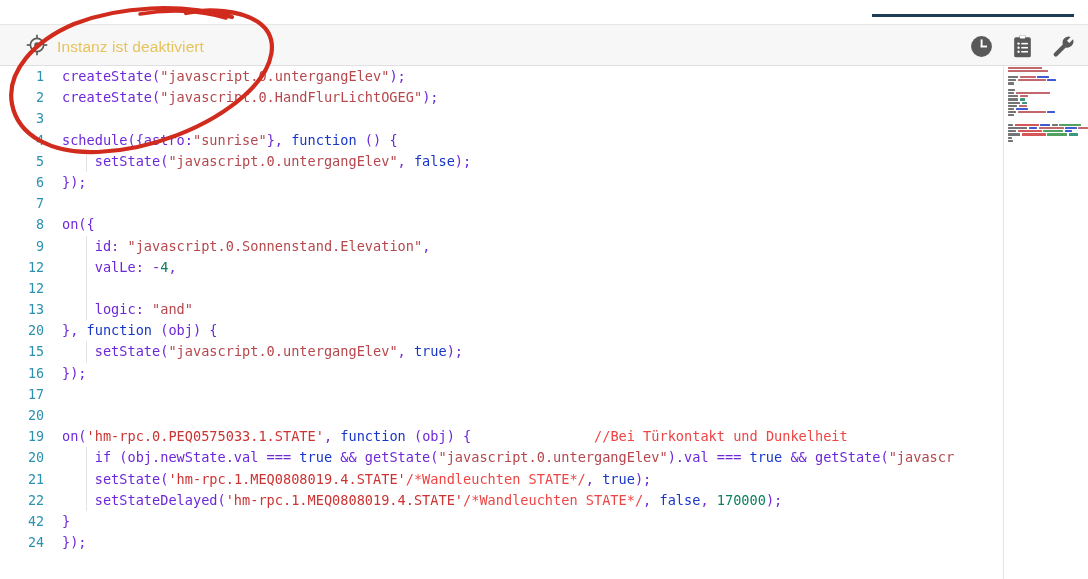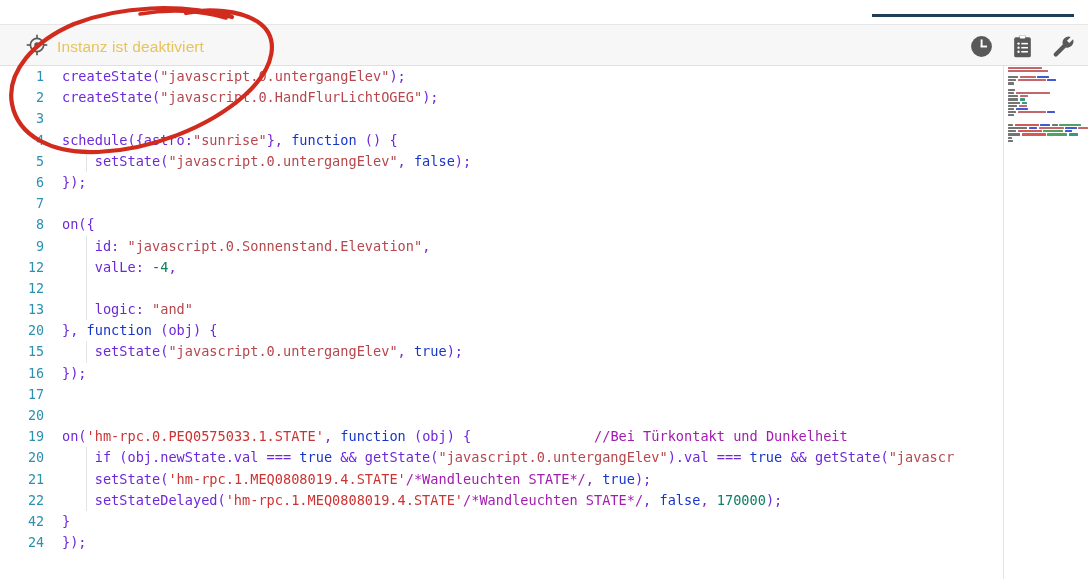--- a/index.html
+++ b/index.html
@@ -113,21 +113,21 @@
     height: 21.2px;
     background: #e3e3e3;
   }
   .g1 { left: 86px; }
 
   
   .k  { color: #1736c8; }   
   .s  { color: #b5474d; }   
   .s2 { color: #cc3333; }   
   .n  { color: #0e8062; }   
-  .c  { color: #a21caf; }   
+  .c  { color: #ef4444; }   
   .p  { color: #6d28d9; }   
 
   
   #minimap {
     position: absolute;
     left: 1005px; top: 0;
     width: 83px; height: 513px;
     background: #ffffff;
     overflow: hidden;
   }

